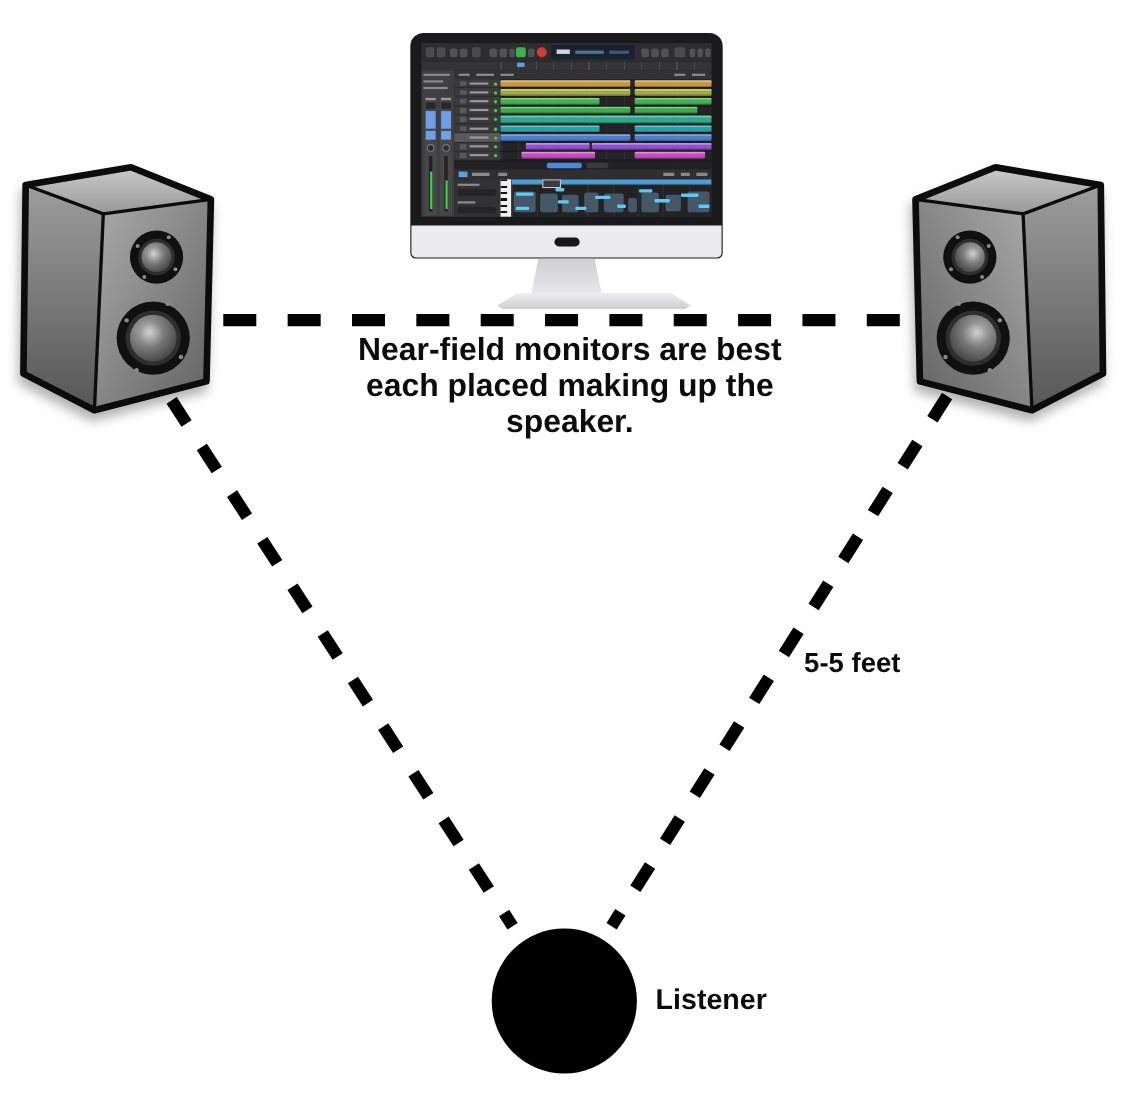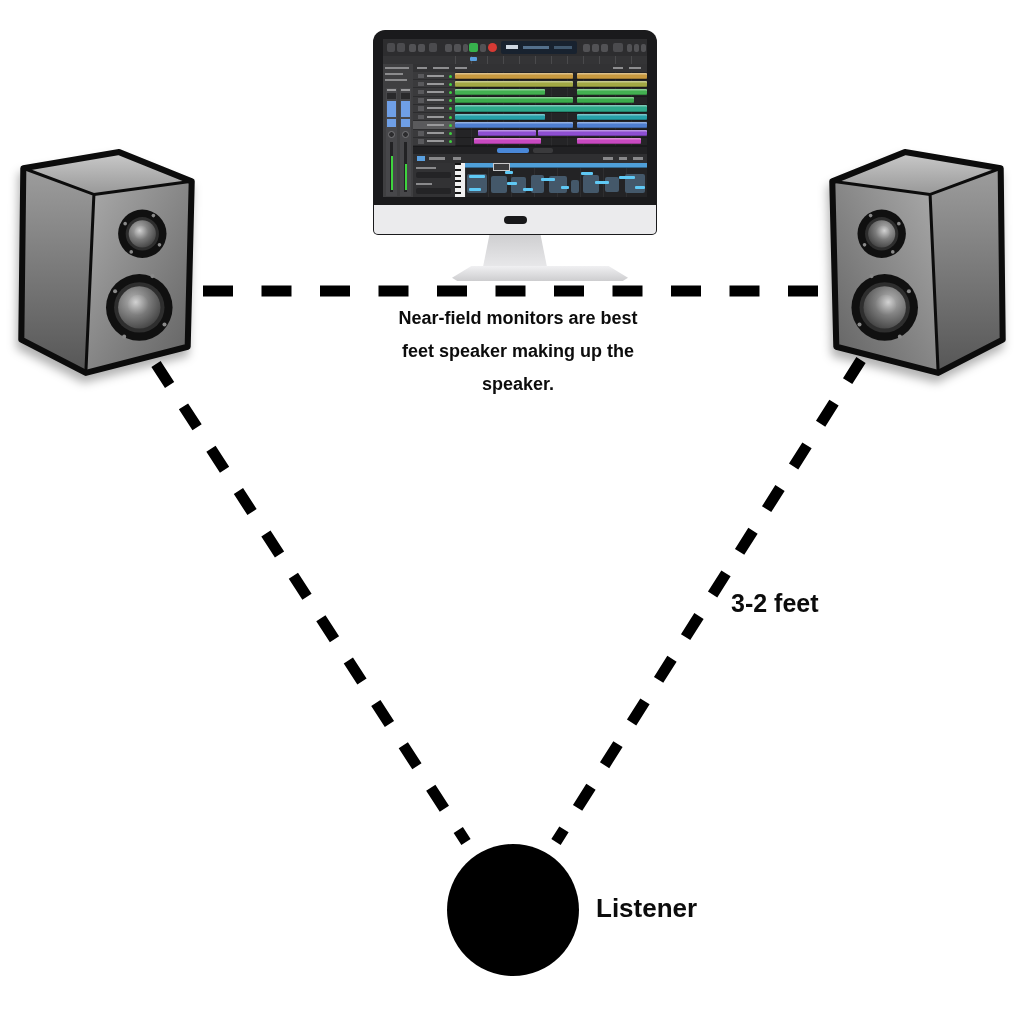--- a/index.html
+++ b/index.html
@@ -5,21 +5,21 @@
   html,body{margin:0;padding:0;background:#fff;}
   .canvas{position:relative;width:1024px;height:1009px;background:#ffffff;
           font-family:"Liberation Sans",sans-serif;overflow:hidden;}
   i{display:block;position:absolute;font-style:normal;}
 
   
   svg.lines{position:absolute;left:0;top:0;pointer-events:none;}
 
   
   .caption{position:absolute;left:292px;top:302px;width:452px;text-align:center;
-           font-size:18px;font-weight:700;line-height:33px;color:#0c0c0c;}
+           font-size:29px;font-weight:700;line-height:33px;color:#0c0c0c;}
   .lbl-distance{position:absolute;left:731px;top:589px;font-size:25px;font-weight:700;color:#0c0c0c;}
   .lbl-listener{position:absolute;left:596px;top:893px;font-size:26px;font-weight:700;color:#0c0c0c;}
   .listener-dot{position:absolute;left:447px;top:844px;width:132px;height:132px;
                 border-radius:50%;background:#000;}
 
   
   .speaker{position:absolute;width:188px;height:238px;
            filter:drop-shadow(-2px 7px 5px rgba(0,0,0,0.30));}
   .speaker.left{left:11px;top:143px;}
   .speaker.right{left:825px;top:143px;transform:scaleX(-1);
@@ -363,21 +363,21 @@
     </div>
     <div class="imac-chin">
       <div class="imac-pill"></div>
     </div>
   </div>
   <div class="imac-neck"></div>
   <div class="imac-base"></div>
 
   <div class="caption">
     <div>Near-field monitors are best</div>
-    <div>feet speaker making up the</div>
+    <div>each placed making up the</div>
     <div>speaker.</div>
   </div>
 
-  <div class="lbl-distance">3-2 feet</div>
+  <div class="lbl-distance">5-5 feet</div>
   <div class="listener-dot"></div>
   <div class="lbl-listener">Listener</div>
 
 </div>
 
 </body></html>

